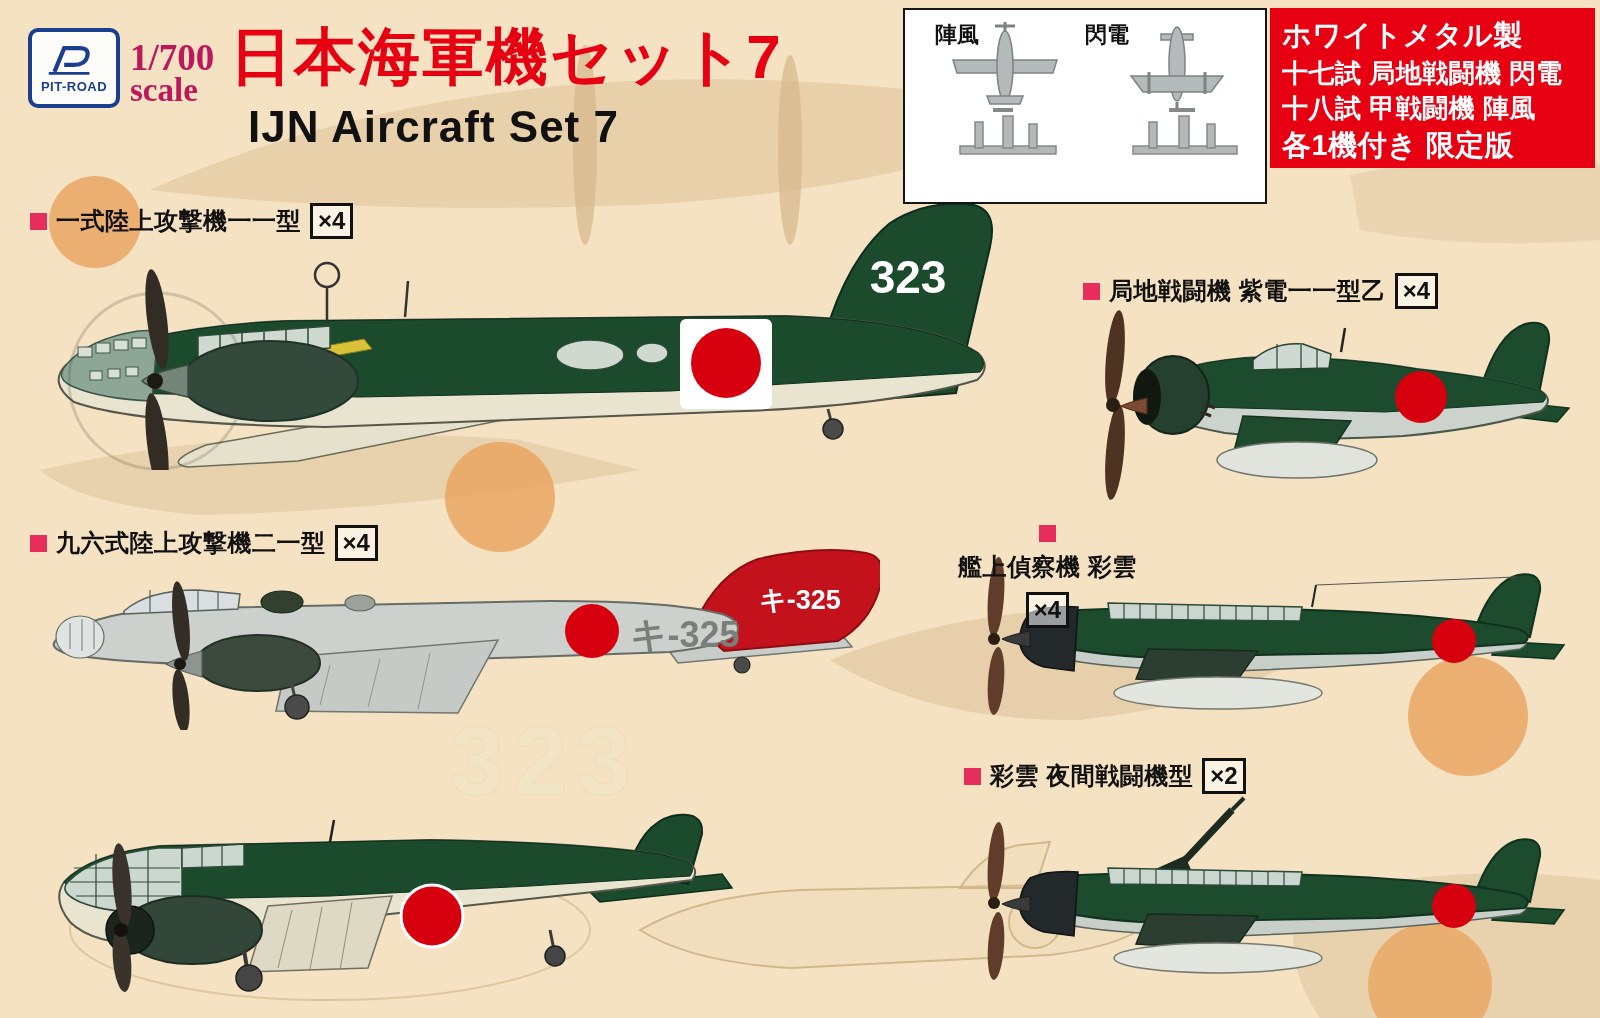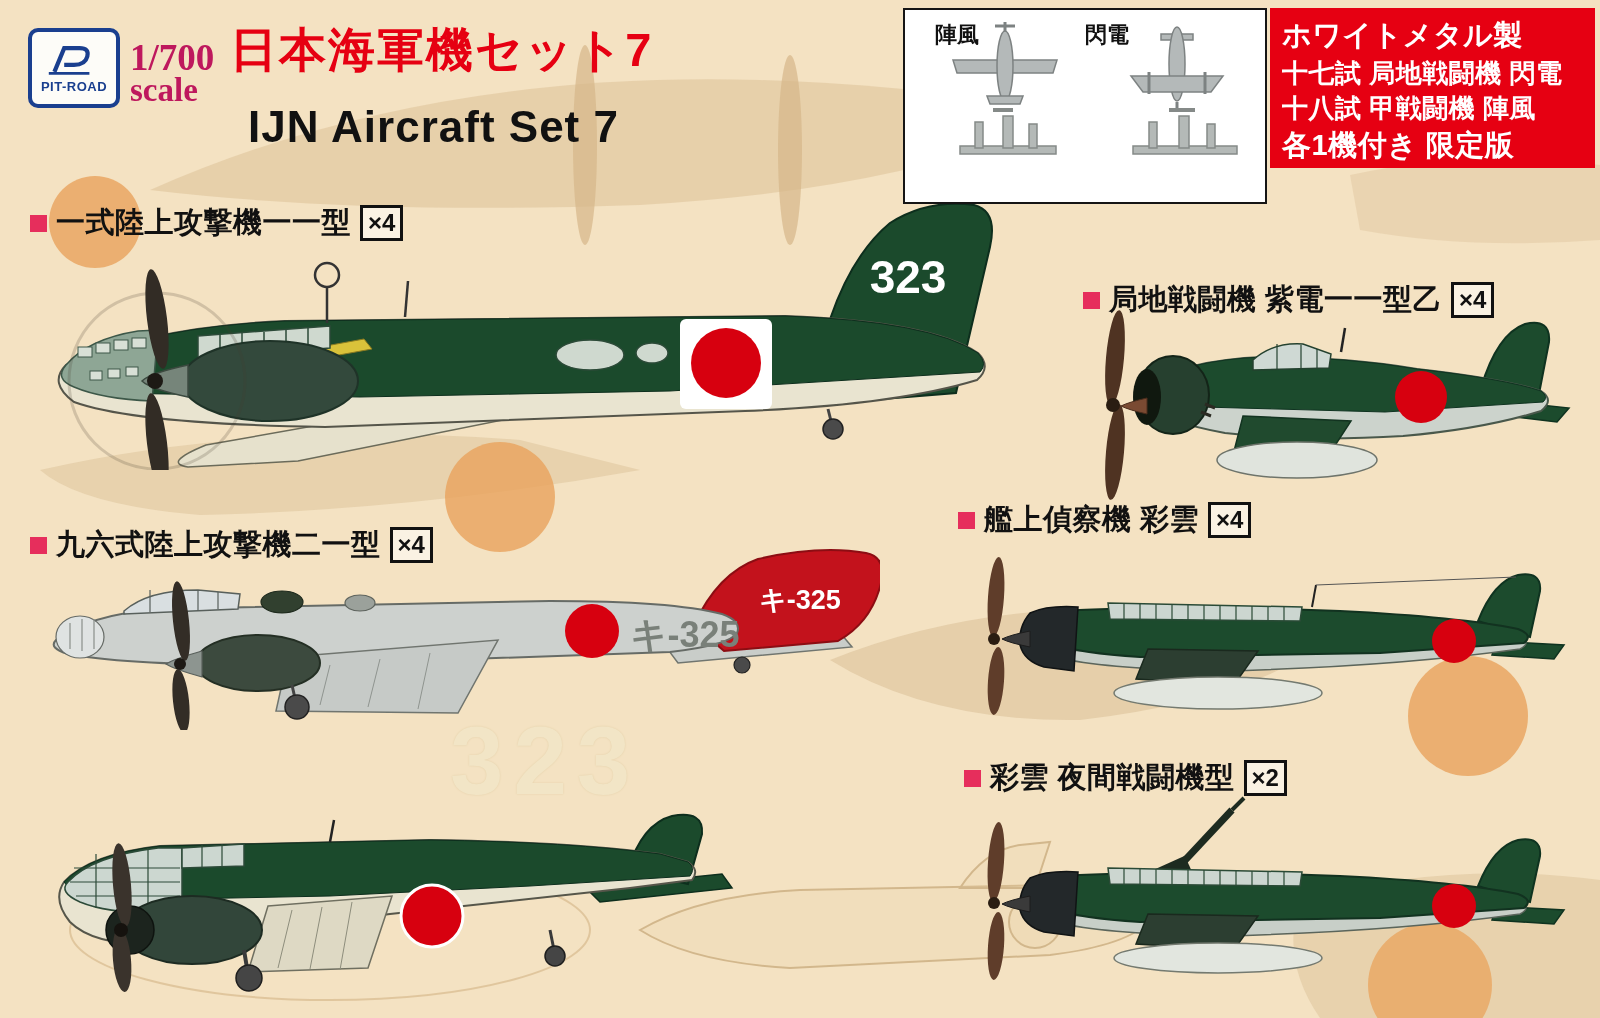--- a/index.html
+++ b/index.html
@@ -19,21 +19,21 @@
   .logo-box{
     left:28px;top:28px;width:92px;height:80px;z-index:4;
     border:4px solid #1a3f8f;border-radius:10px;background:#fdfcf8;
     display:flex;flex-direction:column;align-items:center;justify-content:center;gap:2px;
     box-sizing:border-box;
   }
   .brand-text{font-size:13px;font-weight:800;color:#1a3f8f;letter-spacing:.5px;}
   .scale-block{left:130px;top:40px;z-index:4;color:#be185d;font-weight:900;line-height:.95;font-family:Liberation Serif, serif;}
   .scale-value{font-size:37px;}
   .scale-word{font-size:33px;}
-  .title-jp{left:230px;top:26px;z-index:4;font-size:47px;font-weight:900;color:#e60012;letter-spacing:2px;line-height:1;}
+  .title-jp{left:230px;top:26px;z-index:4;font-size:62px;font-weight:900;color:#e60012;letter-spacing:2px;line-height:1;}
   .title-en{left:248px;top:102px;z-index:4;font-size:44px;font-weight:800;color:#111;letter-spacing:1px;}
   
   .metal-box{
     left:903px;top:8px;width:364px;height:196px;z-index:4;background:#fff;
     border:2px solid #151515;box-sizing:border-box;
   }
   .metal-label{position:absolute;top:10px;font-size:22px;font-weight:800;color:#111;}
   .metal-label-1{left:30px;}
   .metal-label-2{left:180px;}
   
@@ -42,21 +42,21 @@
     color:#fff;font-weight:800;box-sizing:border-box;padding:8px 12px;
     display:flex;flex-direction:column;justify-content:space-between;
   }
   .promo-line-big{font-size:29px;letter-spacing:.5px;}
   .promo-line{font-size:26px;letter-spacing:.5px;}
   
   .section-label{
     z-index:3;display:flex;align-items:center;gap:9px;white-space:nowrap;
   }
   .bullet{width:17px;height:17px;background:#e62e5c;flex:0 0 auto;}
-  .label-text{font-size:29px;font-weight:800;color:#111;letter-spacing:.5px;}
+  .label-text{font-size:24px;font-weight:800;color:#111;letter-spacing:.5px;}
   .count-box{
     border:3px solid #111;padding:0 5px;font-size:24px;font-weight:800;color:#111;
     background:rgba(255,255,255,.55);line-height:30px;
   }
   .plane{position:absolute;z-index:2;}
 </style>
 </head>
 <body>
 
 <div id="stage">
@@ -145,31 +145,31 @@
     <div class="promo-line">十七試 局地戦闘機 閃電</div>
     <div class="promo-line">十八試 甲戦闘機 陣風</div>
     <div class="promo-line-big">各1機付き 限定版</div>
   </div>
 
   <div class="abs section-label" style="left:30px;top:203px;">
     <span class="bullet"></span>
     <span class="label-text">一式陸上攻撃機一一型</span>
     <span class="count-box">×4</span>
   </div>
-  <div class="abs section-label" style="left:1083px;top:280px;">
+  <div class="abs section-label" style="left:1083px;top:273px;">
     <span class="bullet"></span>
     <span class="label-text">局地戦闘機 紫電一一型乙</span>
     <span class="count-box">×4</span>
   </div>
   <div class="abs section-label" style="left:30px;top:525px;">
     <span class="bullet"></span>
     <span class="label-text">九六式陸上攻撃機二一型</span>
     <span class="count-box">×4</span>
   </div>
-  <div class="abs section-label" style="left:958px;top:500px;">
+  <div class="abs section-label" style="left:958px;top:525px;flex-direction:column;">
     <span class="bullet"></span>
     <span class="label-text">艦上偵察機 彩雲</span>
     <span class="count-box">×4</span>
   </div>
   <div class="abs section-label" style="left:916px;top:758px;padding-left:48px;">
     <span class="bullet"></span>
     <span class="label-text">彩雲 夜間戦闘機型</span>
     <span class="count-box">×2</span>
   </div>
 

